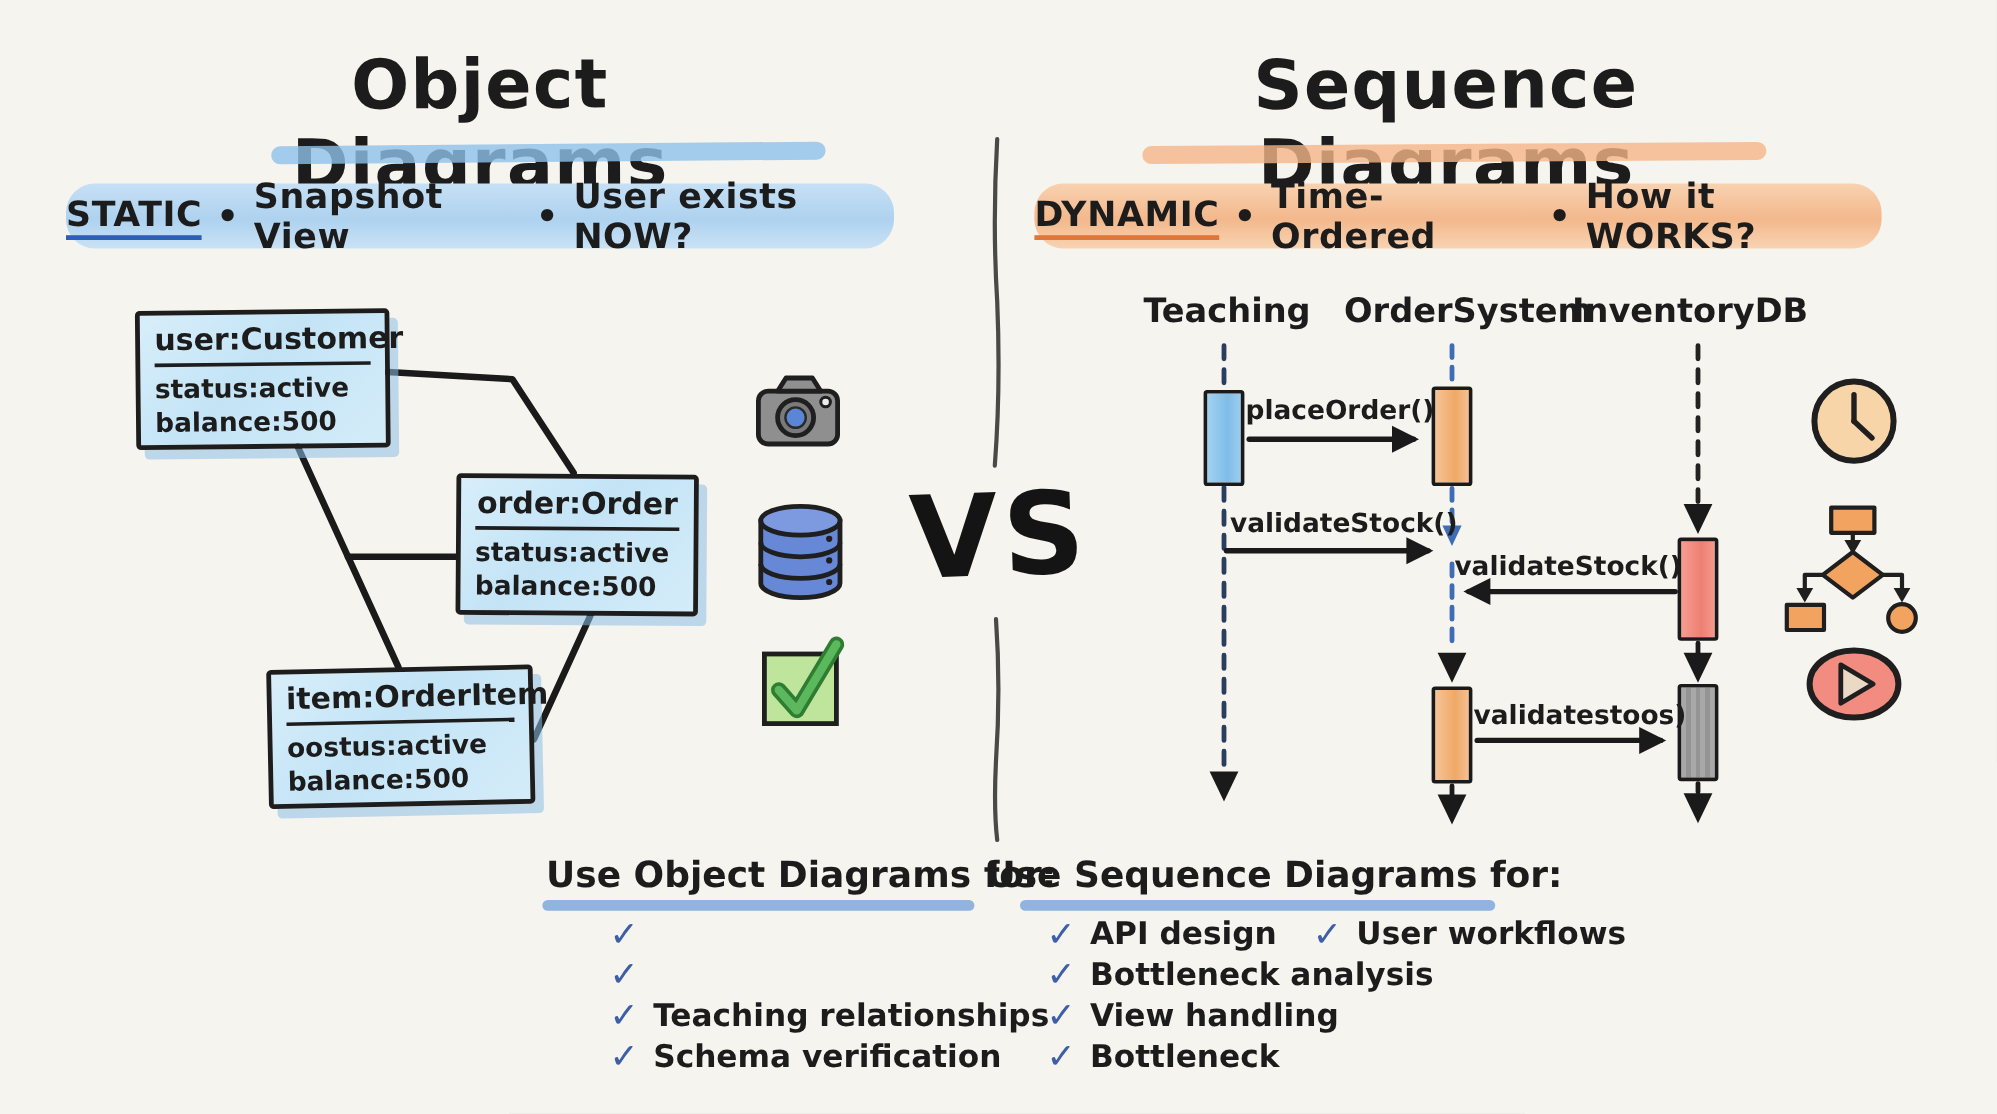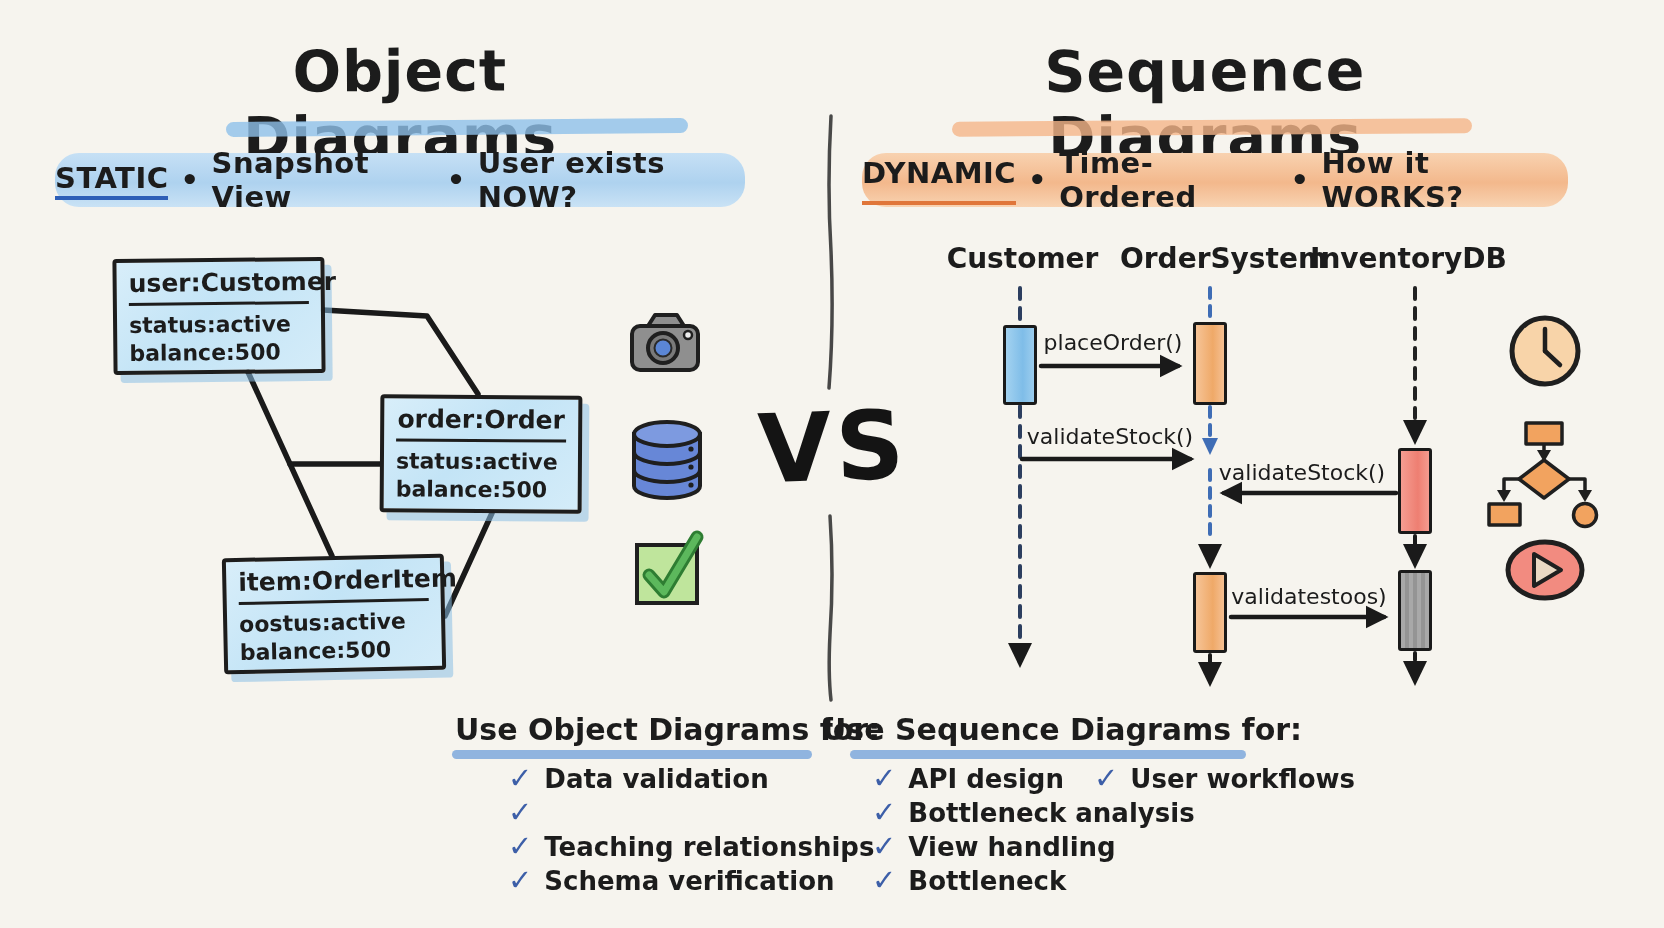--- a/index.html
+++ b/index.html
@@ -17,39 +17,39 @@
   .main-title{font-size:57px;font-weight:700;letter-spacing:1px;text-align:center;transform:rotate(-0.3deg);}
   .title-underline{height:15px;border-radius:9px;opacity:.8;}
   .blue-ul{background:#8fc1ea;transform:rotate(-0.5deg);}
   .orange-ul{background:#f5b588;transform:rotate(-0.4deg);}
 
   
   .subtitle-band{display:flex;align-items:center;justify-content:flex-end;border-radius:24px;font-size:29px;font-weight:600;letter-spacing:.5px;}
   .band-blue{background:linear-gradient(180deg,#c6e0f5 0%,#aed2ef 55%,#c9e2f5 100%);}
   .band-orange{background:linear-gradient(180deg,#f8d2b0 0%,#f3b88c 55%,#f8d3b2 100%);}
   .kw-static{border-bottom:4px solid #2e5fb7;padding-bottom:1px;}
-  .kw-dynamic{border-bottom:4px solid #e0763a;padding-bottom:11px;}
+  .kw-dynamic{border-bottom:4px solid #e0763a;padding-bottom:1px;}
   .sep{margin:0 12px;font-weight:700;}
 
   
   .obj-box{
     background:linear-gradient(135deg,#d8eefa 0%,#c3e4f6 45%,#d4ecf9 100%);
     border:4px solid #1d1d1d;border-radius:4px;
     box-shadow:7px 8px 0 rgba(138,191,229,.55);
     padding:6px 12px 8px 12px;box-sizing:border-box;
   }
   .obj-title{font-size:25px;font-weight:700;text-align:center;border-bottom:3px solid #1d1d1d;padding-bottom:5px;margin-bottom:6px;}
   .obj-attr{font-size:22px;font-weight:600;line-height:1.25;}
 
   
   .vs{font-size:95px;font-weight:800;letter-spacing:4px;transform:rotate(-2deg);color:#141414;}
 
   
   .lifeline-label{font-size:28px;font-weight:700;text-align:center;}
-  .msg-label{font-size:22px;font-weight:400;text-align:center;white-space:nowrap;}
+  .msg-label{font-size:22px;font-weight:700;text-align:center;white-space:nowrap;}
 
   
   .act{border:3.5px solid #1a1a1a;border-radius:3px;box-sizing:border-box;}
   .act-blue{background:linear-gradient(90deg,#a3d2f0,#7fbde8 60%,#9ccdee);}
   .act-orange{background:linear-gradient(90deg,#f6c497,#efa968 60%,#f5c093);}
   .act-red{background:linear-gradient(90deg,#f59d92,#ee7f72 60%,#f49b8f);}
   .act-gray{background:repeating-linear-gradient(90deg,#a8a8a8 0 4px,#949494 4px 8px);}
 
   
   .usage-header{font-size:30px;font-weight:700;text-align:center;white-space:nowrap;}
@@ -199,42 +199,41 @@
     </div>
 
     <div class="abs obj-box" style="left:223px;top:556px;width:222px;height:116px;transform:rotate(-1.2deg);">
       <div class="obj-title">item:OrderItem</div>
       <div class="obj-attr">oostus:active</div>
       <div class="obj-attr">balance:500</div>
     </div>
 
     <div class="abs vs" style="left:758px;top:392px;">VS</div>
 
-    <div class="abs lifeline-label" style="left:945px;top:242px;width:155px;">Customer</div>
+    <div class="abs lifeline-label" style="left:945px;top:242px;width:155px;">Teaching</div>
     <div class="abs lifeline-label" style="left:1120px;top:242px;width:180px;">OrderSystem</div>
     <div class="abs lifeline-label" style="left:1310px;top:242px;width:172px;">InventoryDB</div>
 
     <div class="abs act act-blue" style="left:1003px;top:325px;width:34px;height:80px;"></div>
     <div class="abs act act-orange" style="left:1193px;top:322px;width:34px;height:83px;"></div>
     <div class="abs act act-red" style="left:1398px;top:448px;width:34px;height:86px;"></div>
     <div class="abs act act-orange" style="left:1193px;top:572px;width:34px;height:81px;"></div>
     <div class="abs act act-gray" style="left:1398px;top:570px;width:34px;height:81px;"></div>
 
     <div class="abs msg-label" style="left:1038px;top:330px;width:150px;">placeOrder()</div>
     <div class="abs msg-label" style="left:1025px;top:424px;width:170px;">validateStock()</div>
     <div class="abs msg-label" style="left:1212px;top:460px;width:180px;">validateStock()</div>
     <div class="abs msg-label" style="left:1228px;top:584px;width:162px;">validatestoos)</div>
 
     <div class="abs usage-header" style="left:455px;top:712px;width:360px;">Use Object Diagrams for:</div>
     <div class="abs usage-underline" style="left:452px;top:750px;width:360px;"></div>
 
     <div class="abs" style="left:508px;top:762px;">
       <div class="usage-row">
         <span class="check">✓</span>
-        <span class="usage-item">Data validation</span>
       </div>
       <div class="usage-row">
         <span class="check">✓</span>
       </div>
       <div class="usage-row">
         <span class="check">✓</span>
         <span class="usage-item">Teaching relationships</span>
       </div>
       <div class="usage-row">
         <span class="check">✓</span>

